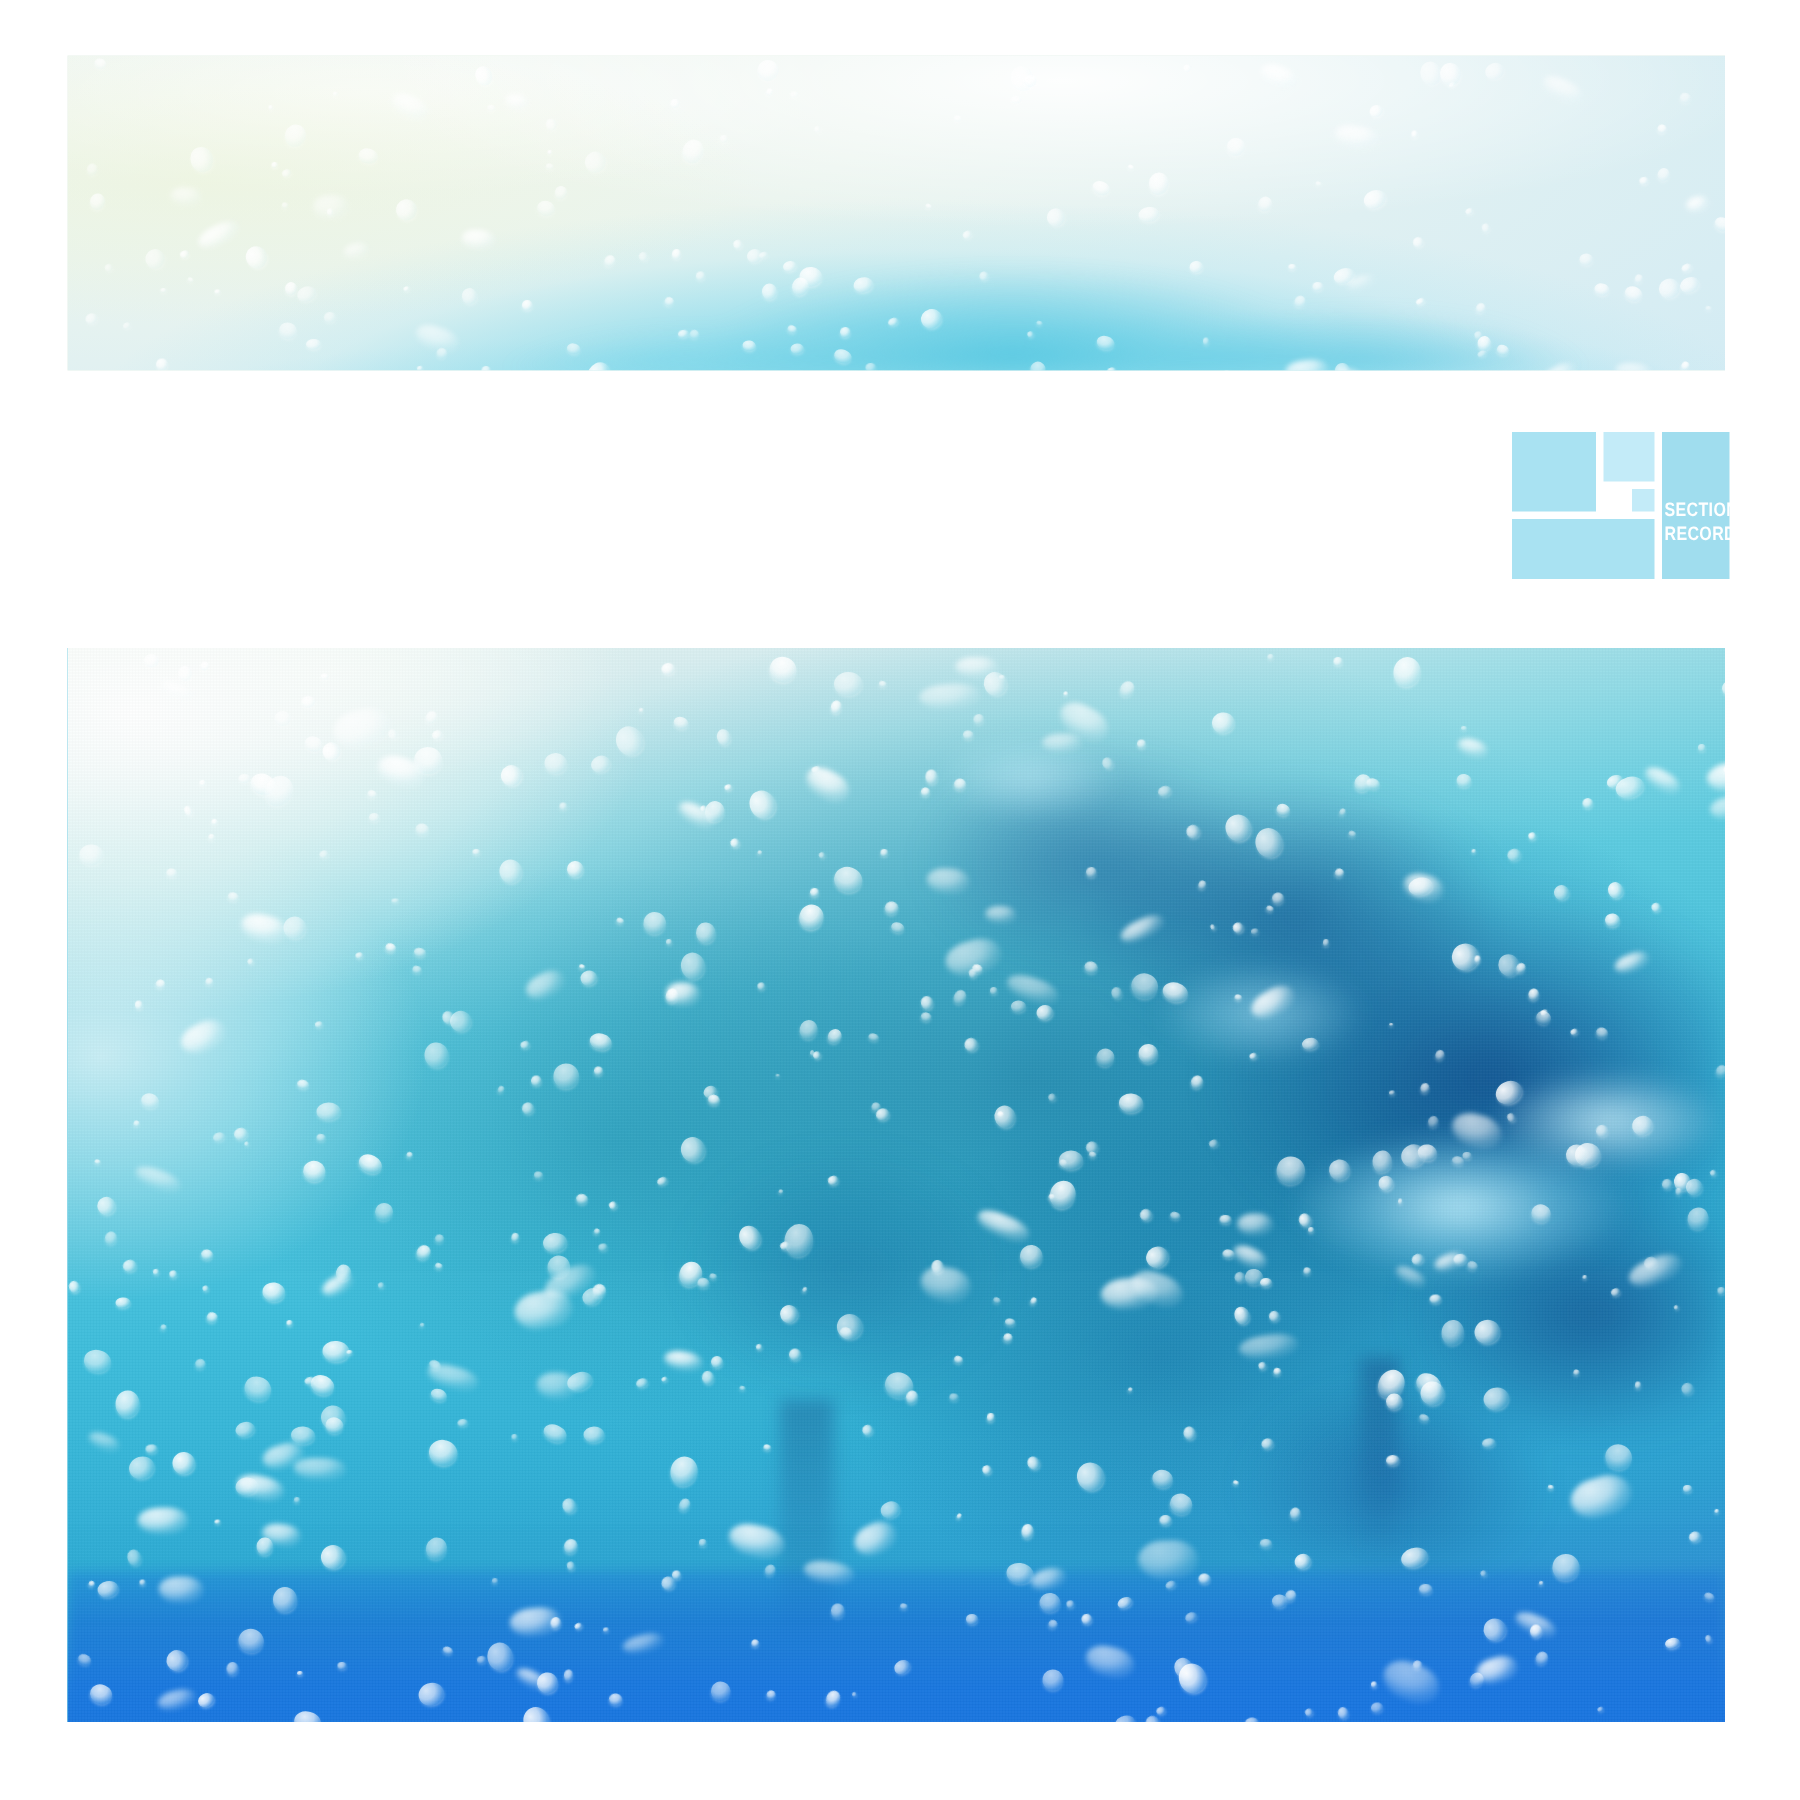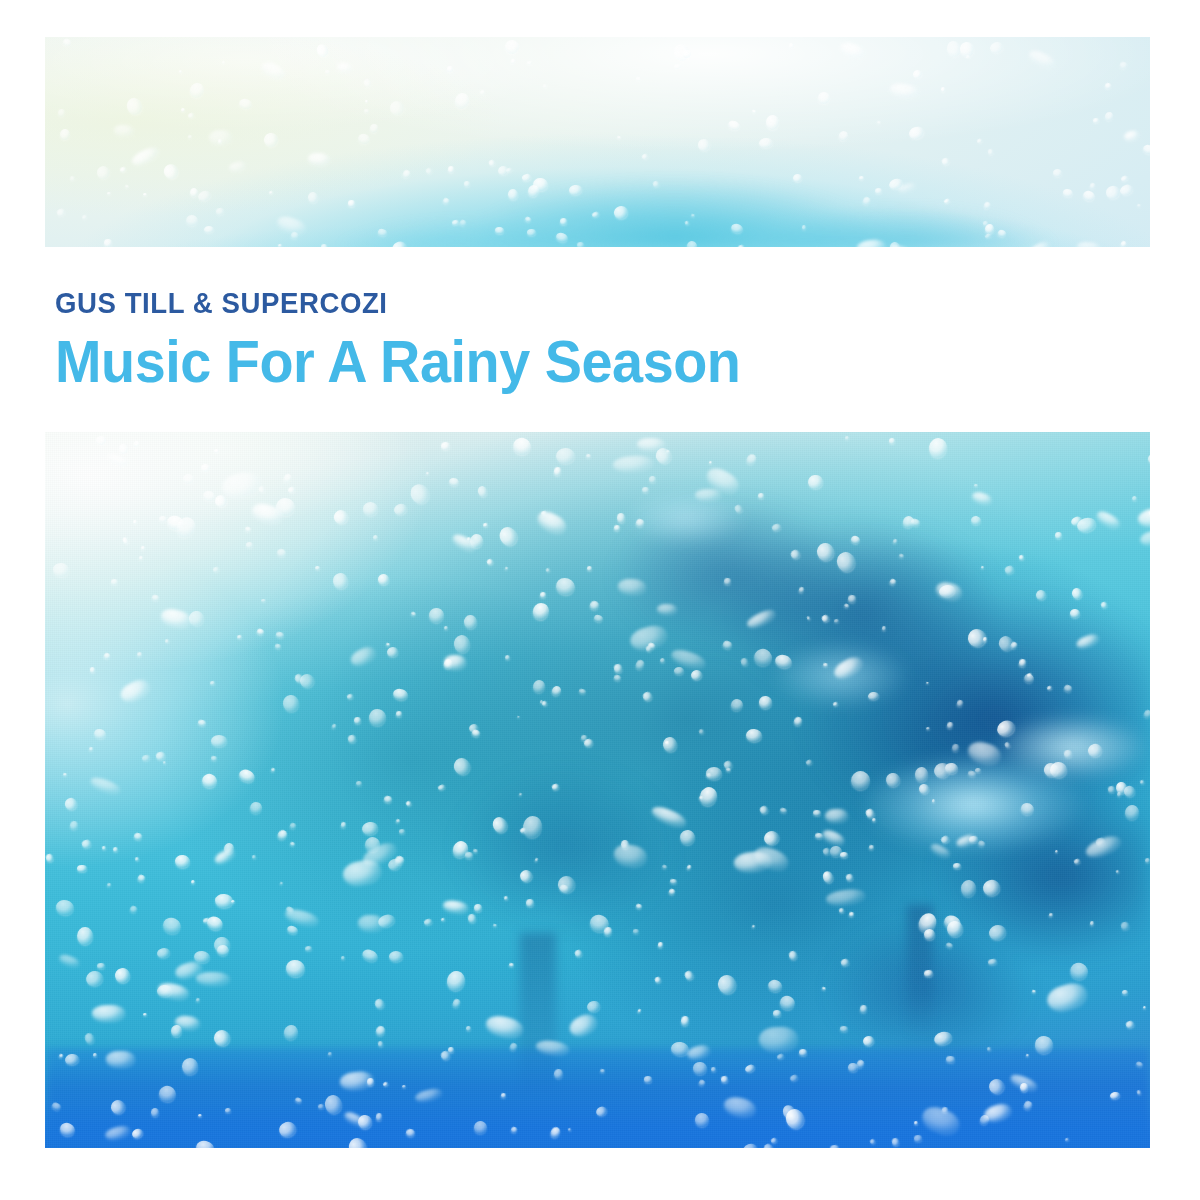--- a/index.html
+++ b/index.html
@@ -387,25 +387,33 @@
         <span class="drop sm" style="left:94.60%;top:69.32%;width:5.3px;height:5.7px;opacity:0.67;transform:rotate(16.3deg);"></span>
         <span class="drop sm" style="left:7.25%;top:70.52%;width:3.7px;height:3.2px;opacity:0.69;transform:rotate(26.7deg);"></span>
         <span class="drop" style="left:13.16%;top:21.95%;width:13.8px;height:14.6px;opacity:0.72;transform:rotate(16.7deg);"></span>
         <span class="drop" style="left:86.24%;top:91.70%;width:8.2px;height:6.5px;opacity:0.76;transform:rotate(25.1deg);"></span>
         <span class="drop sm" style="left:81.10%;top:23.58%;width:4.3px;height:5.1px;opacity:0.92;transform:rotate(-2.2deg);"></span>
         <span class="drop" style="left:96.01%;top:71.19%;width:13.5px;height:13.4px;opacity:0.76;transform:rotate(-22.3deg);"></span>
         <span class="drop sm" style="left:62.69%;top:99.13%;width:6.2px;height:5.0px;opacity:0.83;transform:rotate(-20.2deg);"></span>
       </div>
   </div>
 
-  <div class="text-block">
-    <div class="artist">GUS TILL &amp; SUPERCOZI</div>
-    <div class="title">Music For A Rainy Season</div>
+
+  <div class="logo">
+    <div class="sq sq-tl"></div>
+    <div class="sq sq-tr"></div>
+    <div class="sq sq-tr2"></div>
+    <div class="sq sq-tr3"></div>
+    <div class="sq sq-bl"></div>
+    <div class="sq panel"></div>
+    <div class="logo-text">
+      <span class="logo-line">SECTION</span>
+      <span class="logo-line">RECORDS</span>
+    </div>
   </div>
-
 
   <div class="main-photo">
     <div class="ph mp-base"></div>
     <div class="ph mp-canopy"></div>
     <div class="ph mp-dark"></div>
     <div class="ph mp-skygap"></div>
     <div class="ph mp-trunk"></div>
     <div class="ph mp-trunk2"></div>
     <div class="ph mp-bright"></div>
     <div class="ph mp-water"></div>

